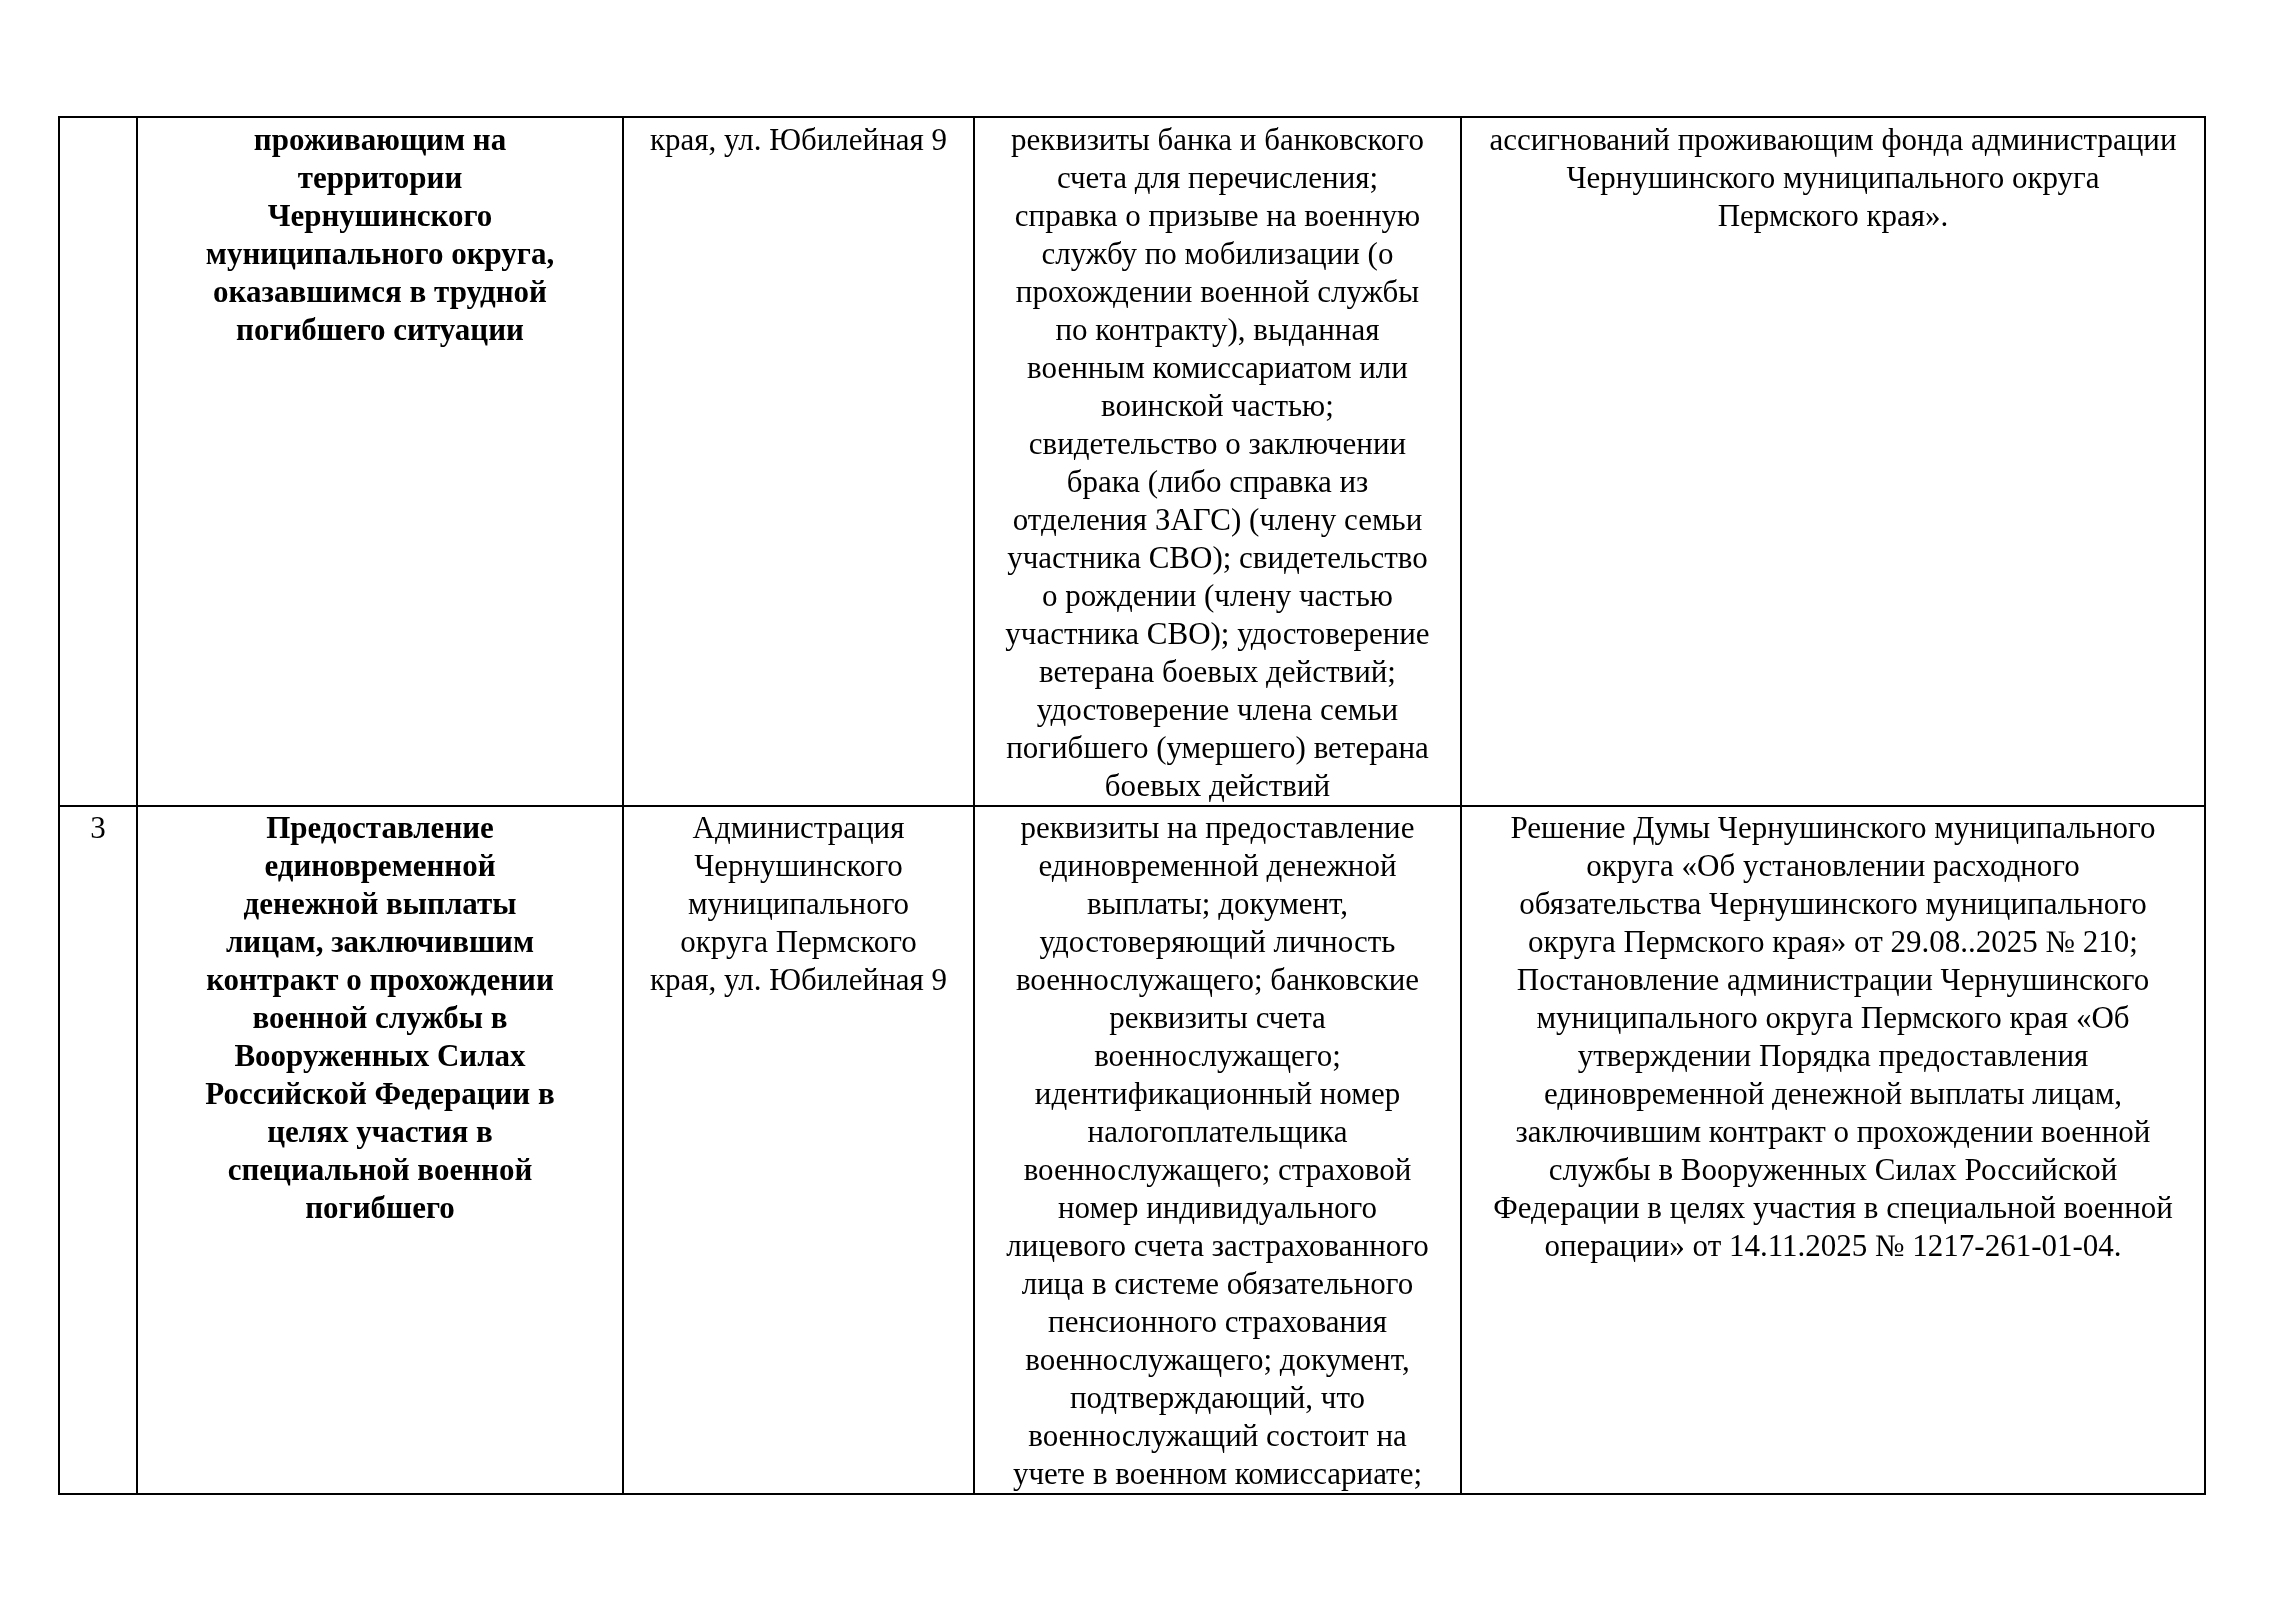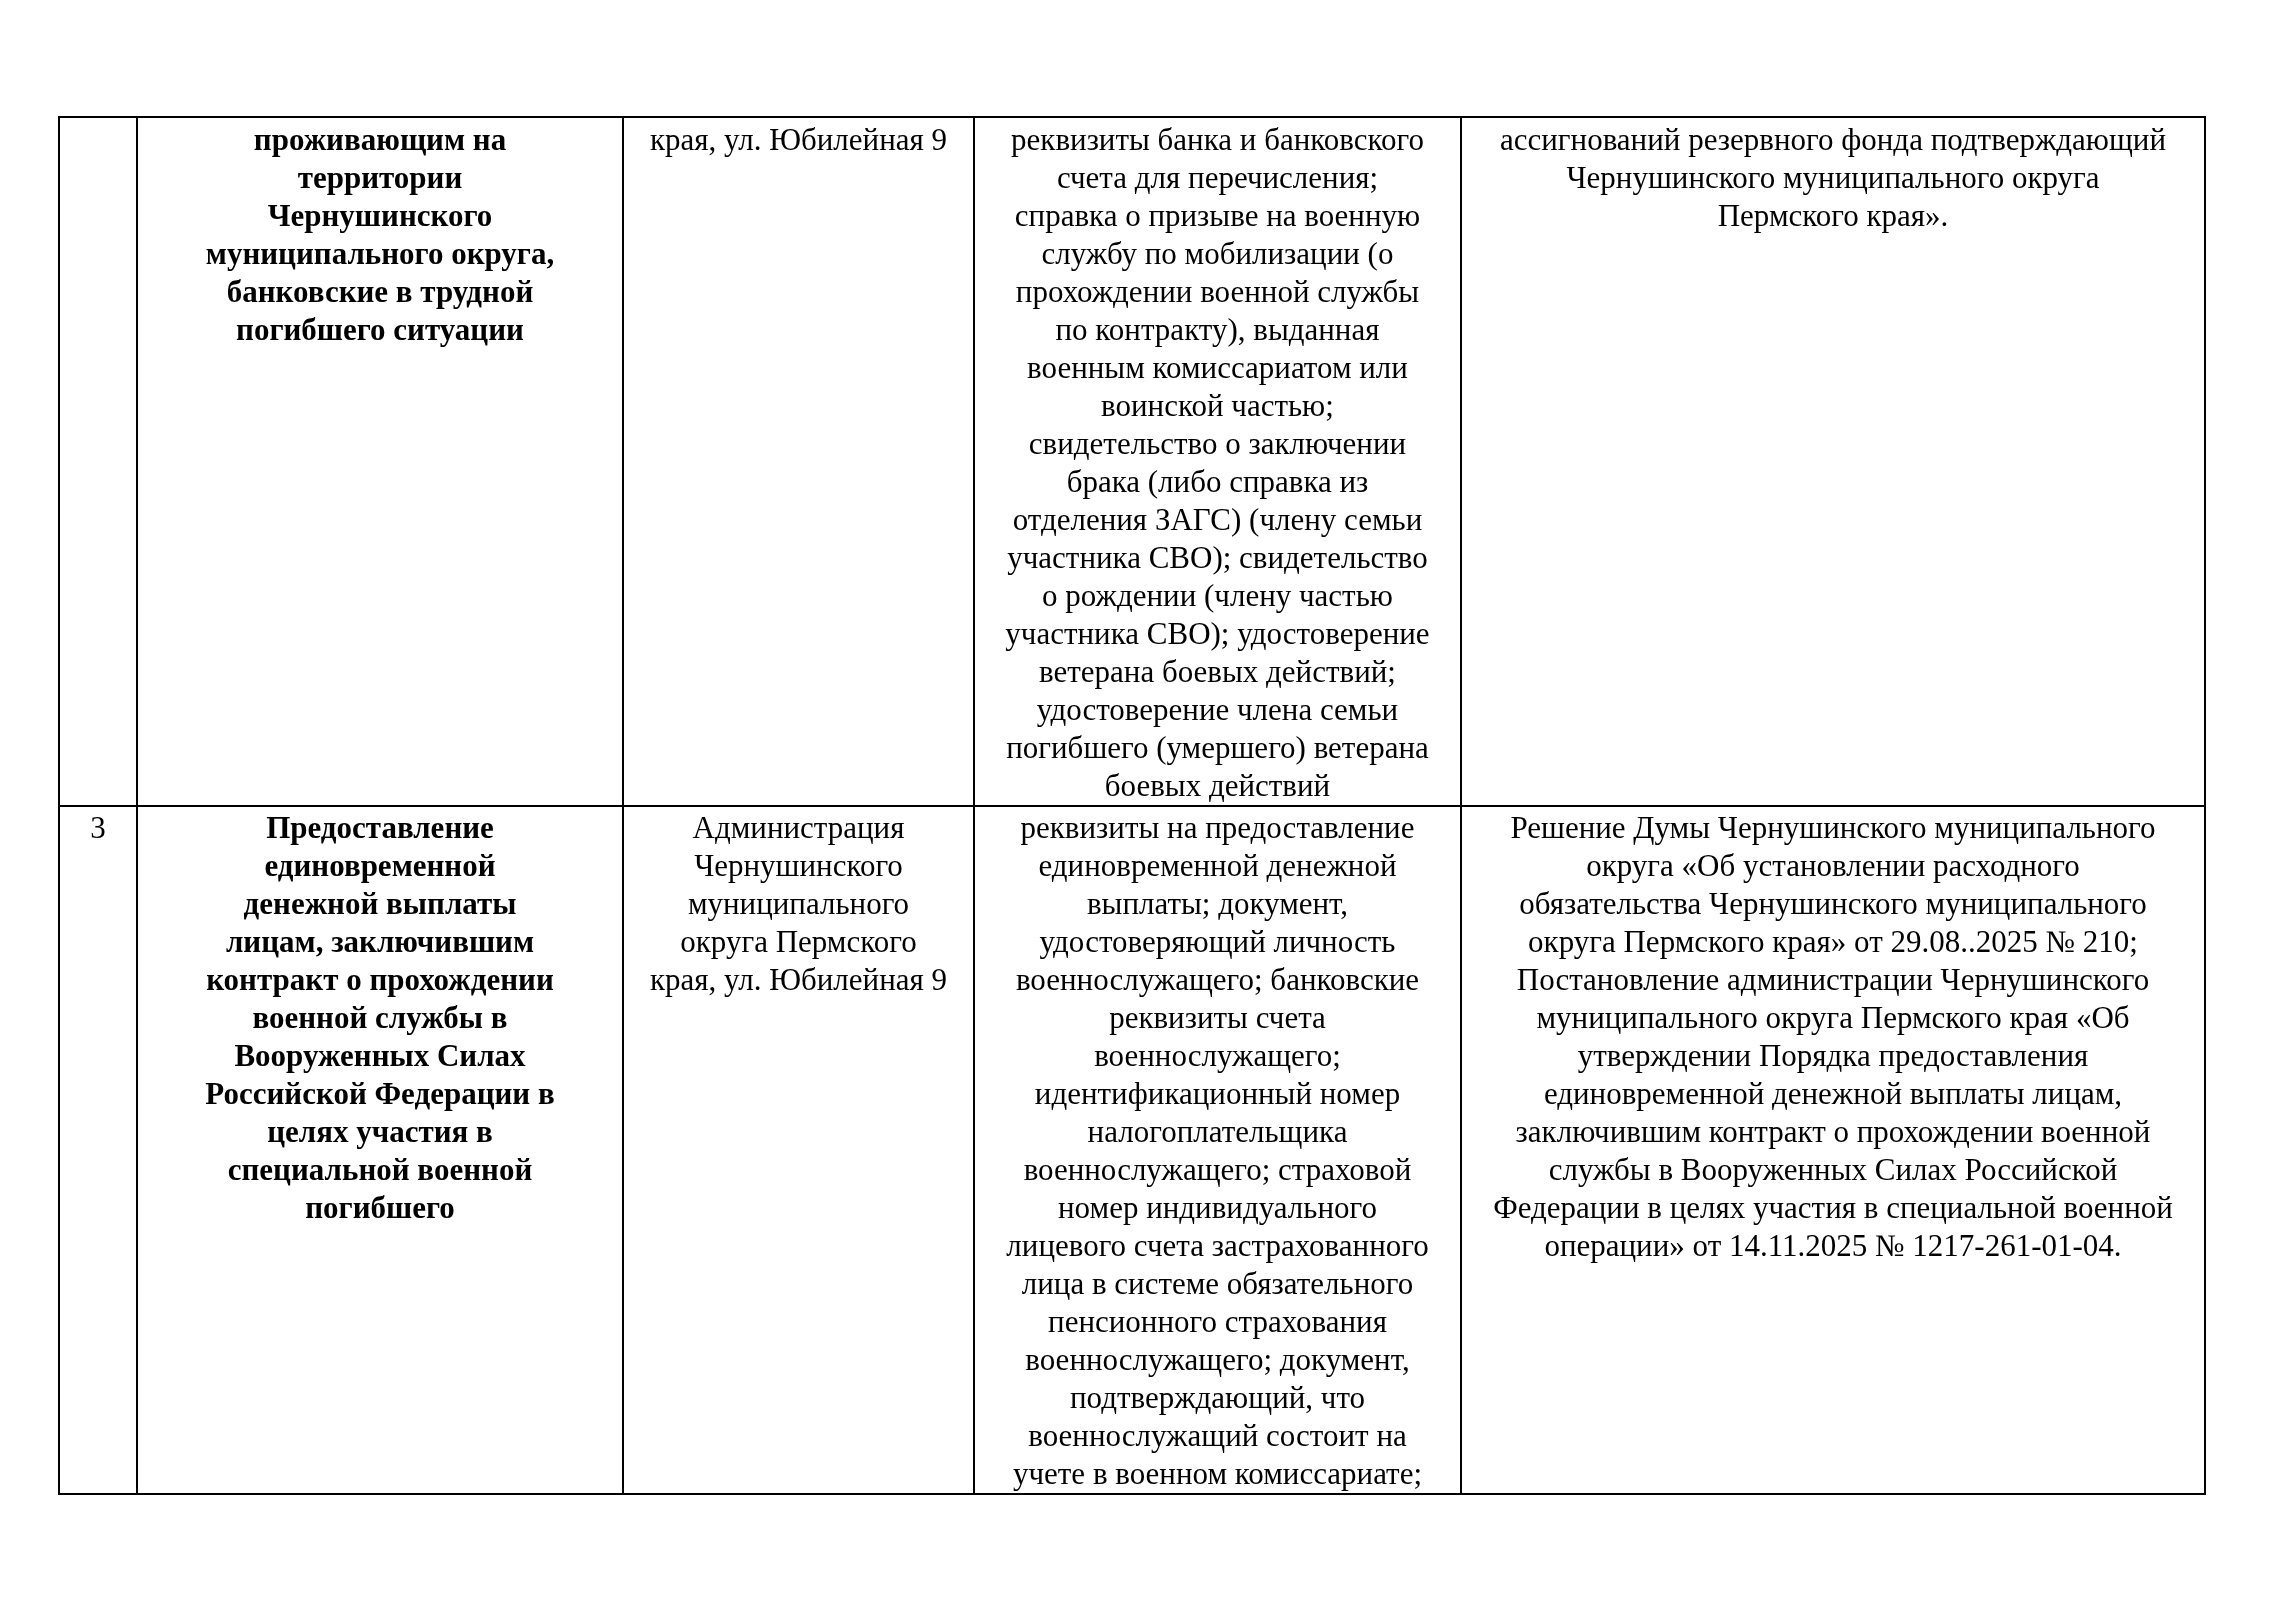--- a/index.html
+++ b/index.html
@@ -76,21 +76,21 @@
     <tbody>
       <tr class="row-cont">
         <td class="cell-num">
           <span></span>
         </td>
         <td class="cell-name">
             <span class="line">проживающим на</span>
             <span class="line">территории</span>
             <span class="line">Чернушинского</span>
             <span class="line">муниципального округа,</span>
-            <span class="line">банковские в трудной</span>
+            <span class="line">оказавшимся в трудной</span>
             <span class="line">погибшего ситуации</span>
           </td>
         <td class="cell-org">
             <span class="line">края, ул. Юбилейная 9</span>
           </td>
         <td class="cell-docs">
             <span class="line">реквизиты банка и банковского</span>
             <span class="line">счета для перечисления;</span>
             <span class="line">справка о призыве на военную</span>
             <span class="line">службу по мобилизации (о</span>
@@ -103,21 +103,21 @@
             <span class="line">отделения ЗАГС) (члену семьи</span>
             <span class="line">участника СВО); свидетельство</span>
             <span class="line">о рождении (члену частью</span>
             <span class="line">участника СВО); удостоверение</span>
             <span class="line">ветерана боевых действий;</span>
             <span class="line">удостоверение члена семьи</span>
             <span class="line">погибшего (умершего) ветерана</span>
             <span class="line">боевых действий</span>
           </td>
         <td class="cell-basis">
-            <span class="line">ассигнований резервного фонда подтверждающий</span>
+            <span class="line">ассигнований проживающим фонда администрации</span>
             <span class="line">Чернушинского муниципального округа</span>
             <span class="line">Пермского края».</span>
           </td>
       </tr>
       <tr class="row-3">
         <td class="cell-num">
           <span>3</span>
         </td>
         <td class="cell-name">
             <span class="line">Предоставление</span>

